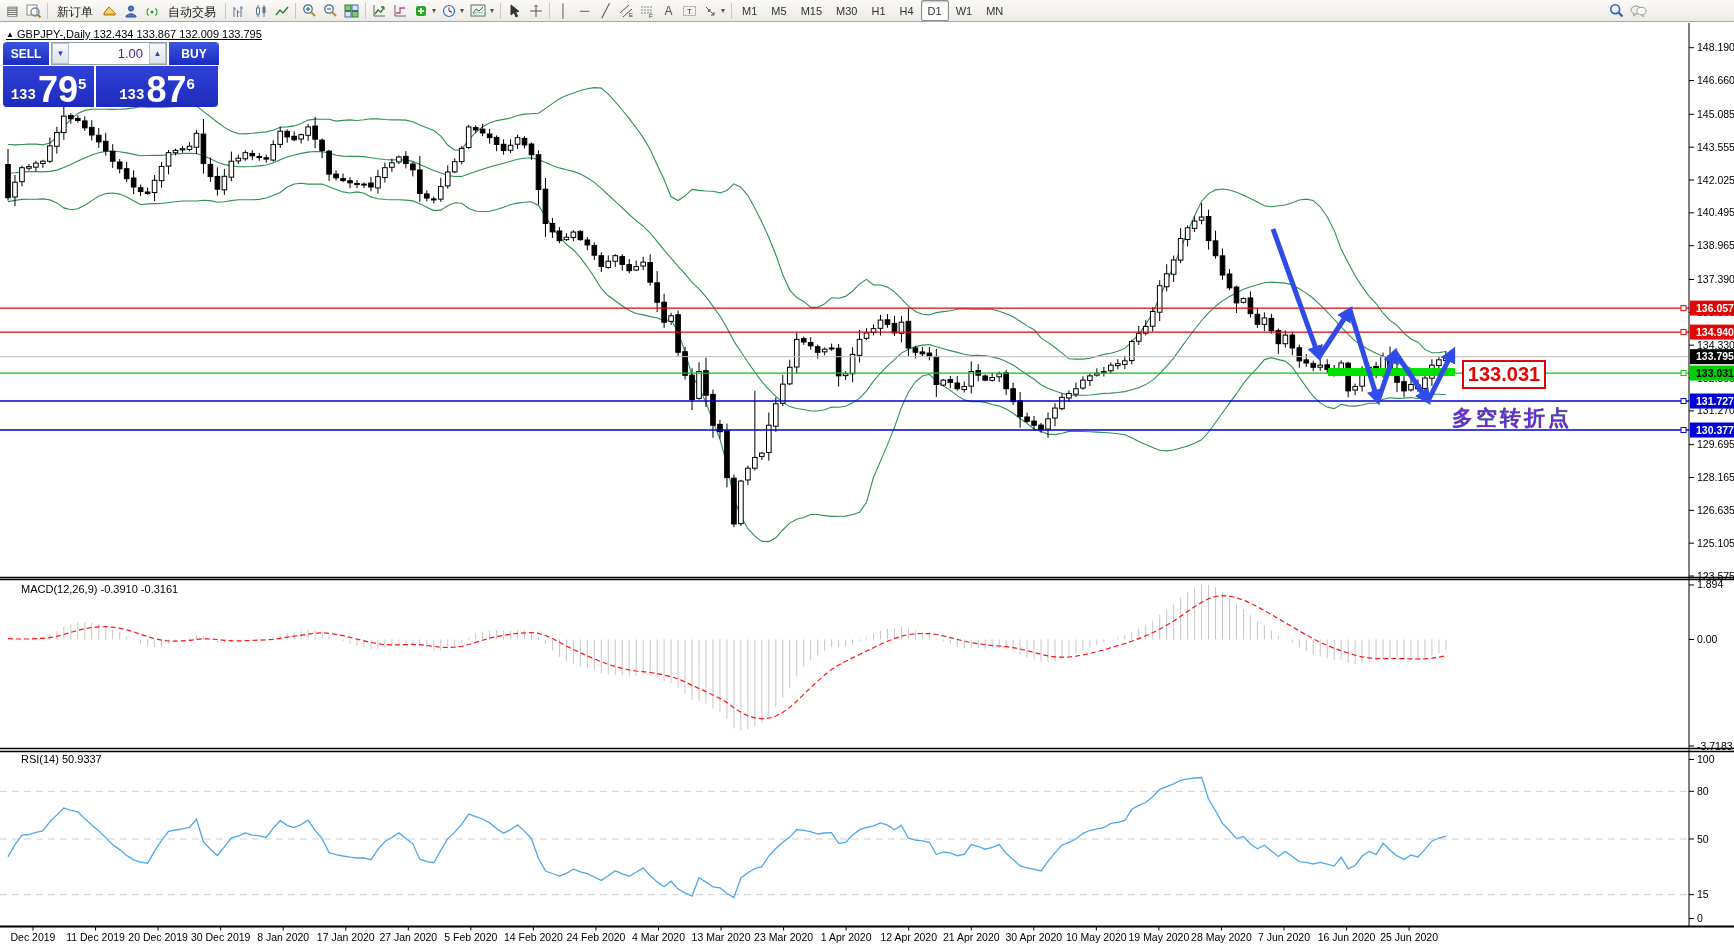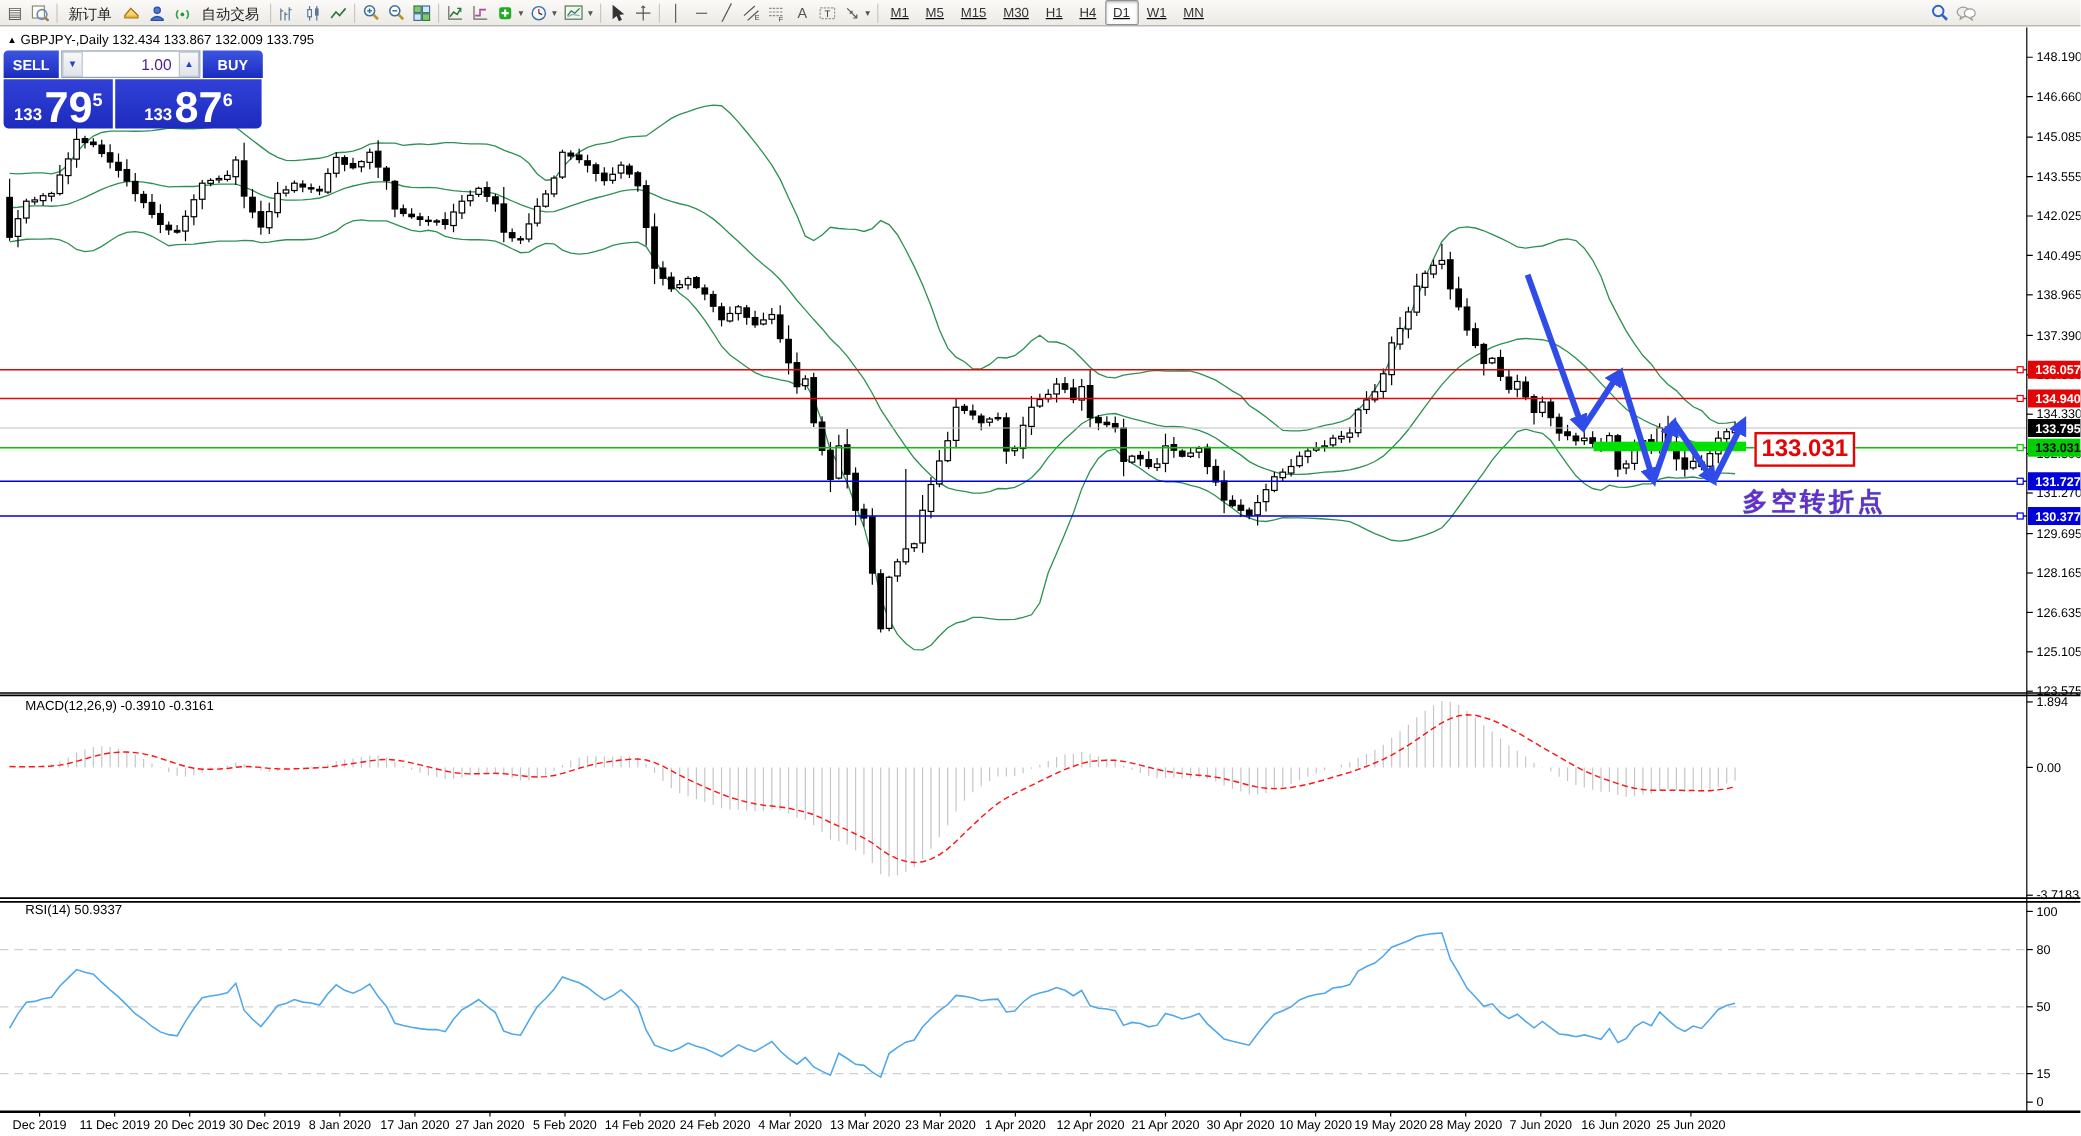--- a/index.html
+++ b/index.html
@@ -13,37 +13,37 @@
   .tsep{width:1px;height:16px;background:#c9c7c2;margin:0 3px;}
   .tf{font-size:11px;color:#333;padding:1px 6px;height:17px;display:flex;align-items:center;border:1px solid transparent;border-radius:2px;}
   .tf.active{background:#fdfdfd;border:1px solid #8f8f8f;box-shadow:inset 0 1px 2px rgba(0,0,0,.25);}
   .caret{font-size:8px;color:#555;margin-left:1px;}
   .glyph{font-size:13px;color:#555;}
   #toolbar .right{margin-left:auto;display:flex;margin-right:84px;}
   
   #surface{position:absolute;left:0;top:22px;width:1734px;height:925px;}
   #cv{position:absolute;left:0;top:0;}
   .overlay{position:absolute;font-family:"Liberation Sans",sans-serif;}
-  #hdr{left:6px;top:6px;font-size:11px;color:#000;}
+  #hdr{left:6px;top:6px;font-size:11px;color:#000;text-decoration:underline;}
   #hdr .tri{font-size:8px;vertical-align:1px;}
   
   #oct{left:3px;top:20px;width:216px;}
   #oct .row1{display:flex;height:23px;}
   .octbtn{background:linear-gradient(#3c55e0,#1b2cc0);color:#fff;font-size:12px;font-weight:bold;
           display:flex;align-items:center;justify-content:center;}
   #sellbtn{width:46px;border-radius:4px 0 0 0;}
   #buybtn{width:50px;border-radius:0 4px 0 0;margin-left:2px;text-align:right;}
   #vol{flex:1;display:flex;background:#fff;border:1px solid #8fa0b4;box-sizing:border-box;margin-left:2px;margin-right:0;}
   #vol .sp{width:17px;background:linear-gradient(#f8f8f8,#dfe4ea);color:#2244cc;font-size:8px;display:flex;align-items:center;justify-content:center;border:1px solid #b7c3d2;box-sizing:border-box;}
   #vol .val{flex:1;font-size:13px;color:#4c1d95;display:flex;align-items:center;justify-content:flex-end;padding-right:6px;}
   #oct .row2{display:flex;height:41px;margin-top:1px;}
   .pricebox{background:linear-gradient(#3141d8,#1d2bbd);color:#fff;display:flex;align-items:flex-end;justify-content:center;padding-bottom:2px;}
   #sellbox{width:91px;border-radius:0 0 0 4px;}
   #buybox{width:122px;margin-left:2px;border-radius:0 0 4px 0;}
-  .psmall{font-size:14px;font-weight:bold;line-height:1;margin-bottom:3px;}
+  .psmall{font-size:14px;font-weight:bold;line-height:1;margin-bottom:3px;font-family:Liberation Mono, monospace;}
   .pbig{font-size:36px;font-weight:bold;line-height:.82;margin-left:2px;}
   .psup{font-size:15px;font-weight:bold;line-height:1;margin-bottom:14px;}
   
   #pricecallout{border:2px solid #e30505;background:#fff;color:#e30505;font-size:20px;font-weight:bold;
                 display:flex;align-items:center;justify-content:center;}
   #cntext{color:#6d28d9;font-size:21px;font-weight:bold;letter-spacing:3px;text-shadow:0 0 1px #2dc42d;text-align:right;}
   .panelabel{font-size:11px;color:#000;padding-left:16px;}
 </style>
 </head>
 <body>
@@ -230,21 +230,21 @@
       </div>
     <div class="tbtn">
         <svg width="14" height="14" viewBox="0 0 14 14">
           <path d="M3 3 L7 7 L5 7 L7 7 L7 5" stroke="#555" fill="none"></path>
           <path d="M11 11 L7.5 7.5" stroke="#555"></path>
           <path d="M11 11 l-3 0 M11 11 l0 -3" stroke="#555"></path>
         </svg>
         <span class="caret">▾</span>
       </div>
     <div class="tsep"></div>
-    <div id="tfbar" style="display:flex;align-items:flex-end;text-decoration:underline;">
+    <div id="tfbar" style="display:flex;align-items:flex-end;">
         <div class="tf">M1</div>
         <div class="tf">M5</div>
         <div class="tf">M15</div>
         <div class="tf">M30</div>
         <div class="tf">H1</div>
         <div class="tf">H4</div>
         <div class="tf active">D1</div>
         <div class="tf">W1</div>
         <div class="tf">MN</div>
       </div>

